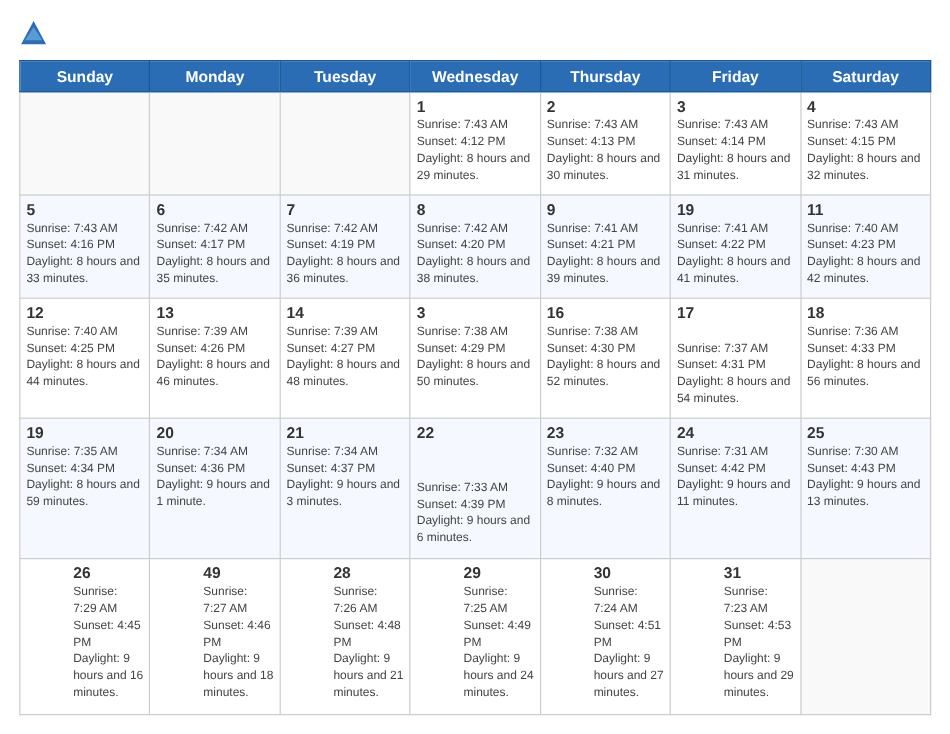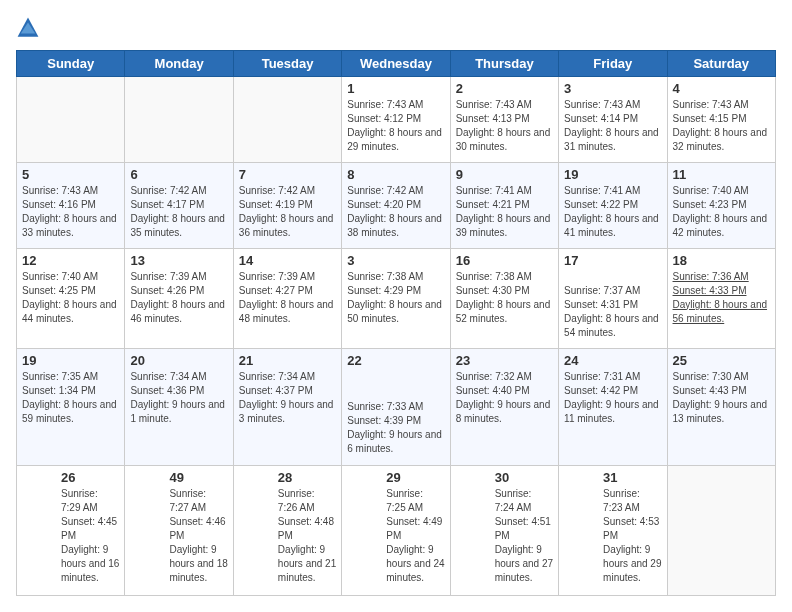--- a/index.html
+++ b/index.html
@@ -237,30 +237,30 @@
 Daylight: 8 hours and 52 minutes.</div>
           </td>
           <td>
             <div class="day-number">17</div>
             <div class="day-info" style="white-space: pre-line; margin-top: 16px;">Sunrise: 7:37 AM
 Sunset: 4:31 PM
 Daylight: 8 hours and 54 minutes.</div>
           </td>
           <td>
             <div class="day-number">18</div>
-            <div class="day-info" style="white-space: pre-line; text-decoration: underline;">Sunrise: 7:36 AM
+            <div class="day-info" style="white-space: pre-line;">Sunrise: 7:36 AM
 Sunset: 4:33 PM
 Daylight: 8 hours and 56 minutes.</div>
           </td>
         </tr>
         <tr class="row-4">
           <td>
             <div class="day-number">19</div>
             <div class="day-info" style="white-space: pre-line;">Sunrise: 7:35 AM
-Sunset: 1:34 PM
+Sunset: 4:34 PM
 Daylight: 8 hours and 59 minutes.</div>
           </td>
           <td>
             <div class="day-number">20</div>
             <div class="day-info" style="white-space: pre-line;">Sunrise: 7:34 AM
 Sunset: 4:36 PM
 Daylight: 9 hours and 1 minute.</div>
           </td>
           <td>
             <div class="day-number">21</div>

